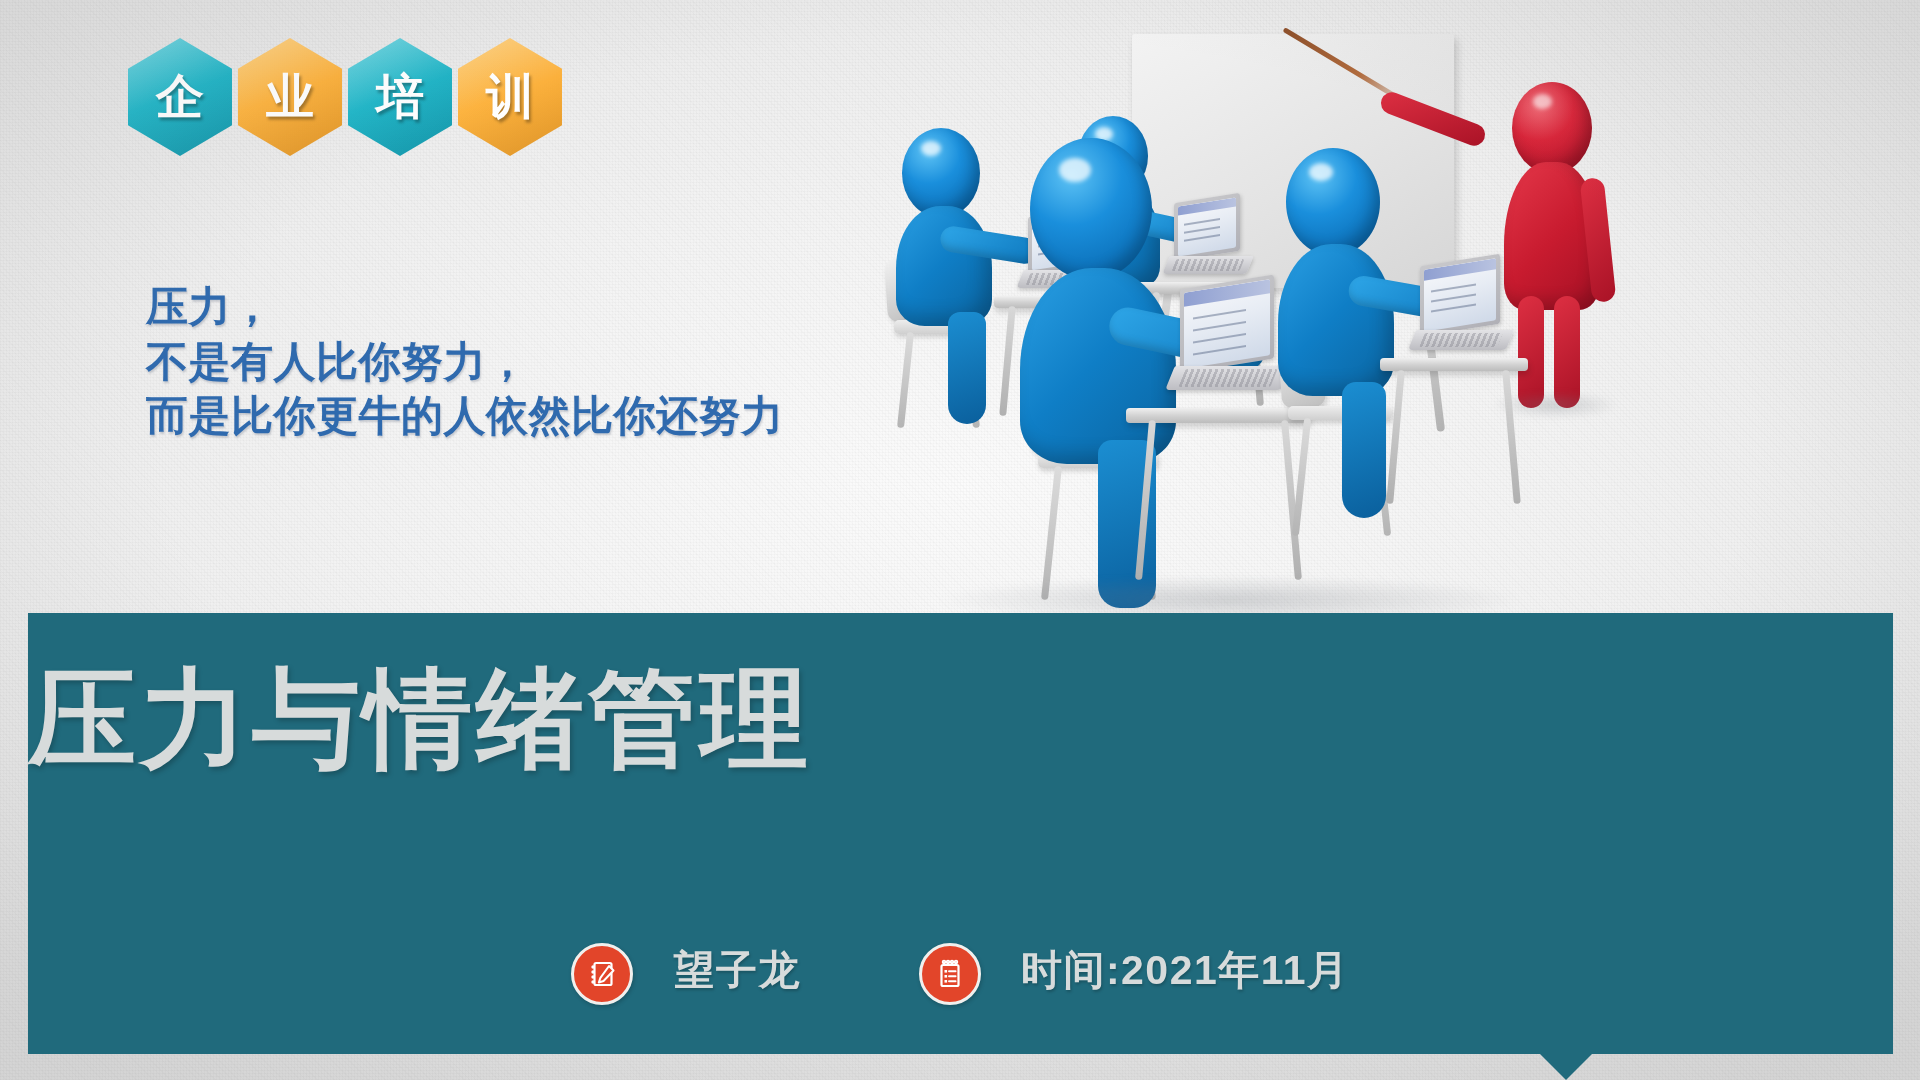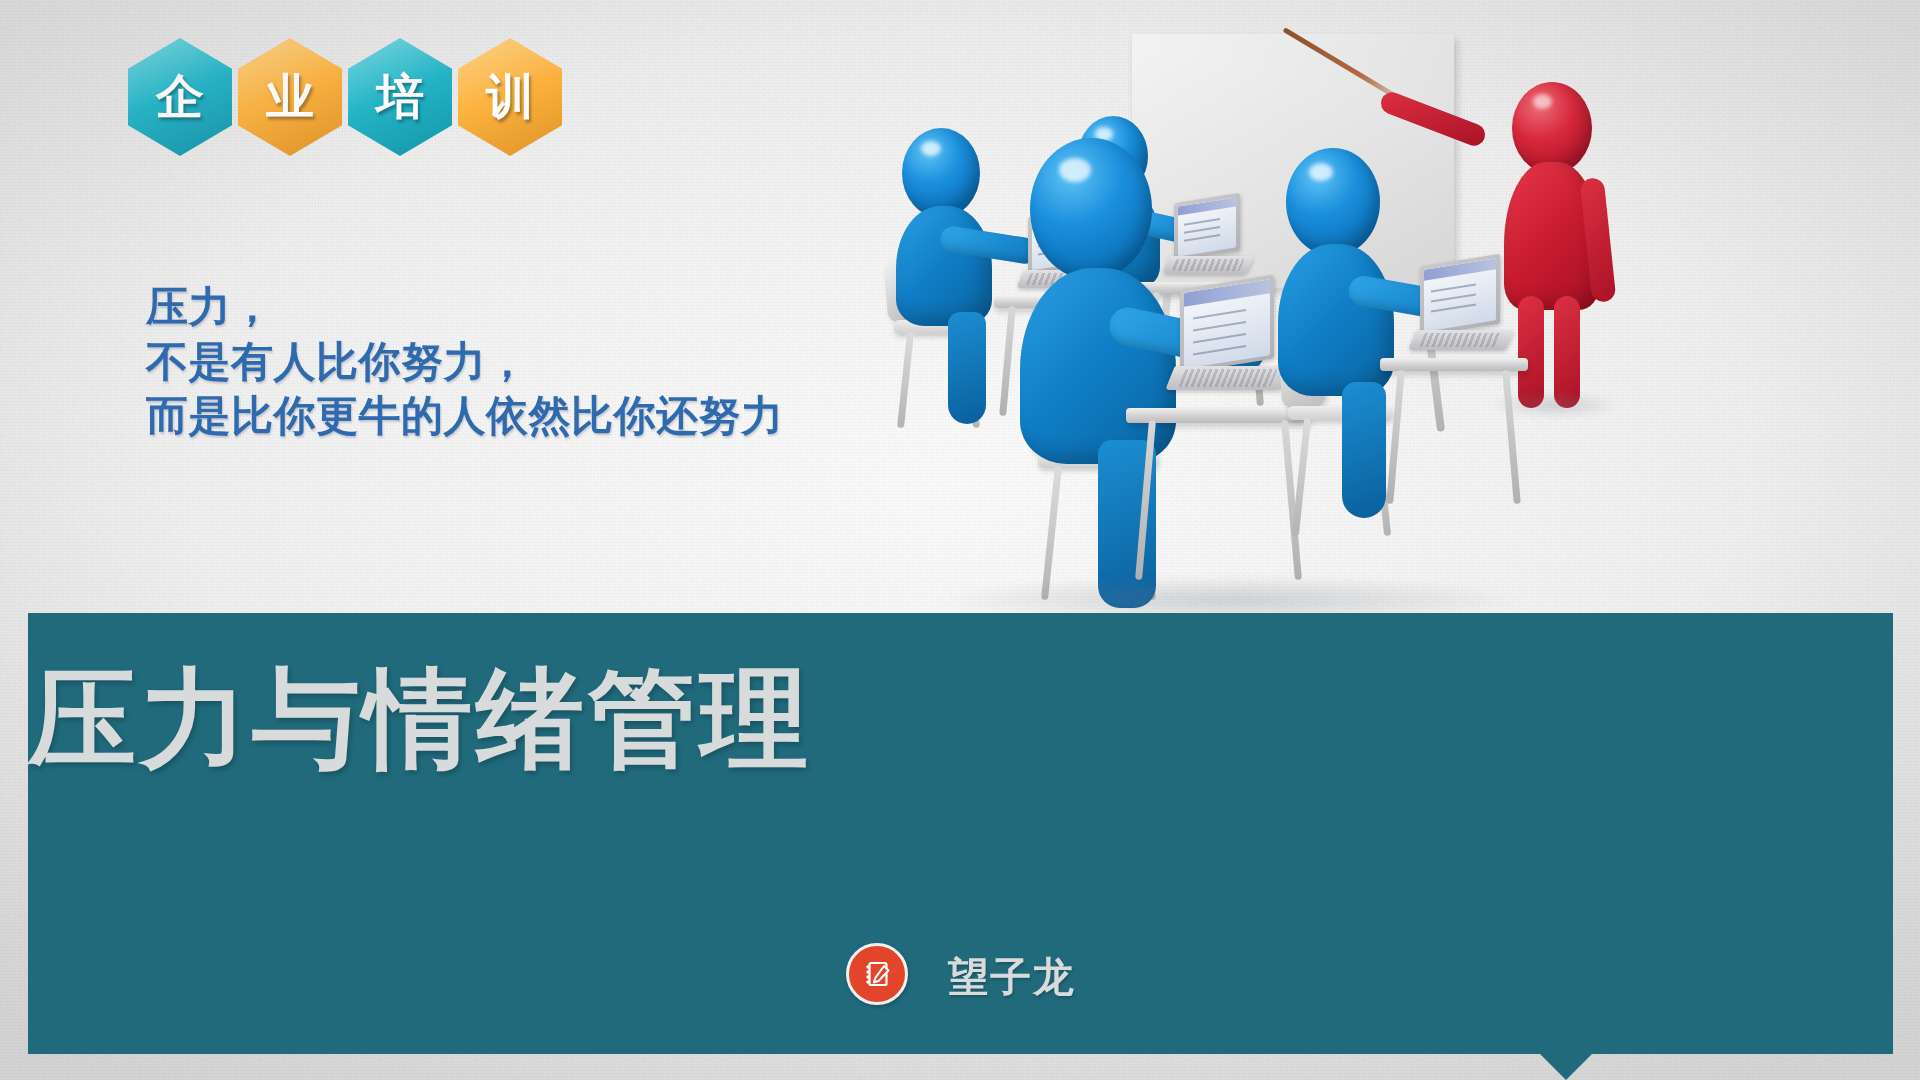--- a/index.html
+++ b/index.html
@@ -182,21 +182,21 @@
   }
   #main-title {
     position:absolute; left:0; right:0; top:52px; text-align:left;
     color:#d7dbdb; font-size:108px; font-weight:700; letter-spacing:4px;
     line-height:1; text-shadow:2px 3px 5px rgba(0,0,0,.22);
   }
   #credits {
     position:absolute; left:0; right:0; top:330px;
     display:flex; justify-content:center; align-items:center; gap:118px;
   }
-  .credit { display:flex; align-items:flex-end; gap:40px; }
+  .credit { display:flex; align-items:flex-start; gap:40px; }
   .credit-icon {
     width:62px; height:62px; border-radius:50%;
     background:#e2452a; border:3px solid #f0f0ee;
     display:flex; align-items:center; justify-content:center; flex:none;
     box-shadow:1px 2px 4px rgba(0,0,0,.2);
   }
   .credit-text {
     color:#d7dbdb; font-size:41px; font-weight:700; letter-spacing:1.5px;
     white-space:nowrap; text-shadow:1px 2px 3px rgba(0,0,0,.22);
   }
@@ -341,18 +341,35 @@
             <circle cx="8" cy="10" r="1.7" fill="#fff"></circle>
             <circle cx="8" cy="15" r="1.7" fill="#fff"></circle>
             <circle cx="8" cy="20" r="1.7" fill="#fff"></circle>
             <circle cx="8" cy="25" r="1.7" fill="#fff"></circle>
             <path d="M24 9 L28.5 13.5 L18.5 24 L13.8 25.5 L15.4 20.9 Z" fill="#e2452a" stroke="#fff" stroke-width="2" stroke-linejoin="round"></path>
           </svg>
         </span>
         <span class="credit-text">望子龙</span>
       </div>
 
+      <div class="credit">
+        <span class="credit-icon">
+          <svg width="34" height="34" viewBox="0 0 34 34" aria-hidden="true">
+            <rect x="8.5" y="8" width="17" height="21" rx="1.6" fill="none" stroke="#fff" stroke-width="2.2"></rect>
+            <path d="M11 8 v-3 M15 8 v-3 M19 8 v-3 M23 8 v-3" stroke="#fff" stroke-width="1.8" stroke-linecap="round"></path>
+            <circle cx="11" cy="5" r="1.5" fill="none" stroke="#fff" stroke-width="1.5"></circle>
+            <circle cx="15" cy="5" r="1.5" fill="none" stroke="#fff" stroke-width="1.5"></circle>
+            <circle cx="19" cy="5" r="1.5" fill="none" stroke="#fff" stroke-width="1.5"></circle>
+            <circle cx="23" cy="5" r="1.5" fill="none" stroke="#fff" stroke-width="1.5"></circle>
+            <rect x="11.5" y="13" width="2.6" height="2.6" fill="#fff"></rect>
+            <rect x="11.5" y="18" width="2.6" height="2.6" fill="#fff"></rect>
+            <rect x="11.5" y="23" width="2.6" height="2.6" fill="#fff"></rect>
+            <path d="M16 14.3 h6.6 M16 19.3 h6.6 M16 24.3 h6.6" stroke="#fff" stroke-width="1.9" stroke-linecap="round"></path>
+          </svg>
+        </span>
+        <span class="credit-text">时间:2021年11月</span>
+      </div>
 
     </div>
   </div>
   <div id="band-notch"></div>
 
 </div>
 
 </body></html>

